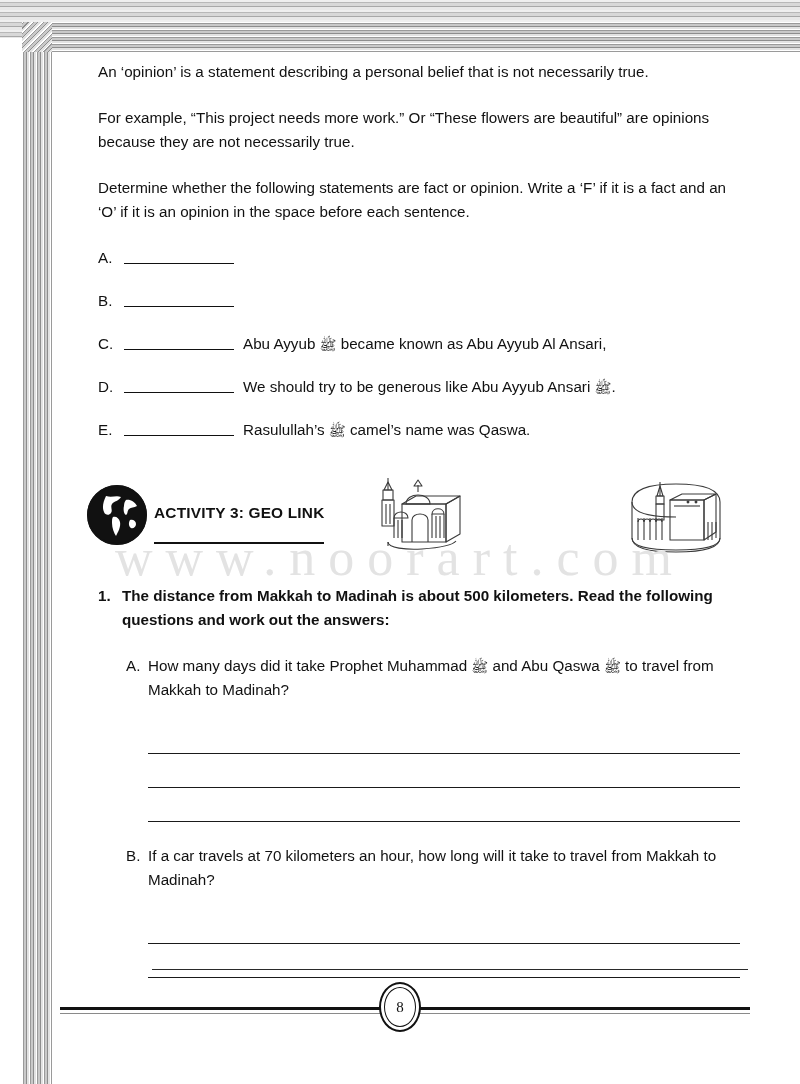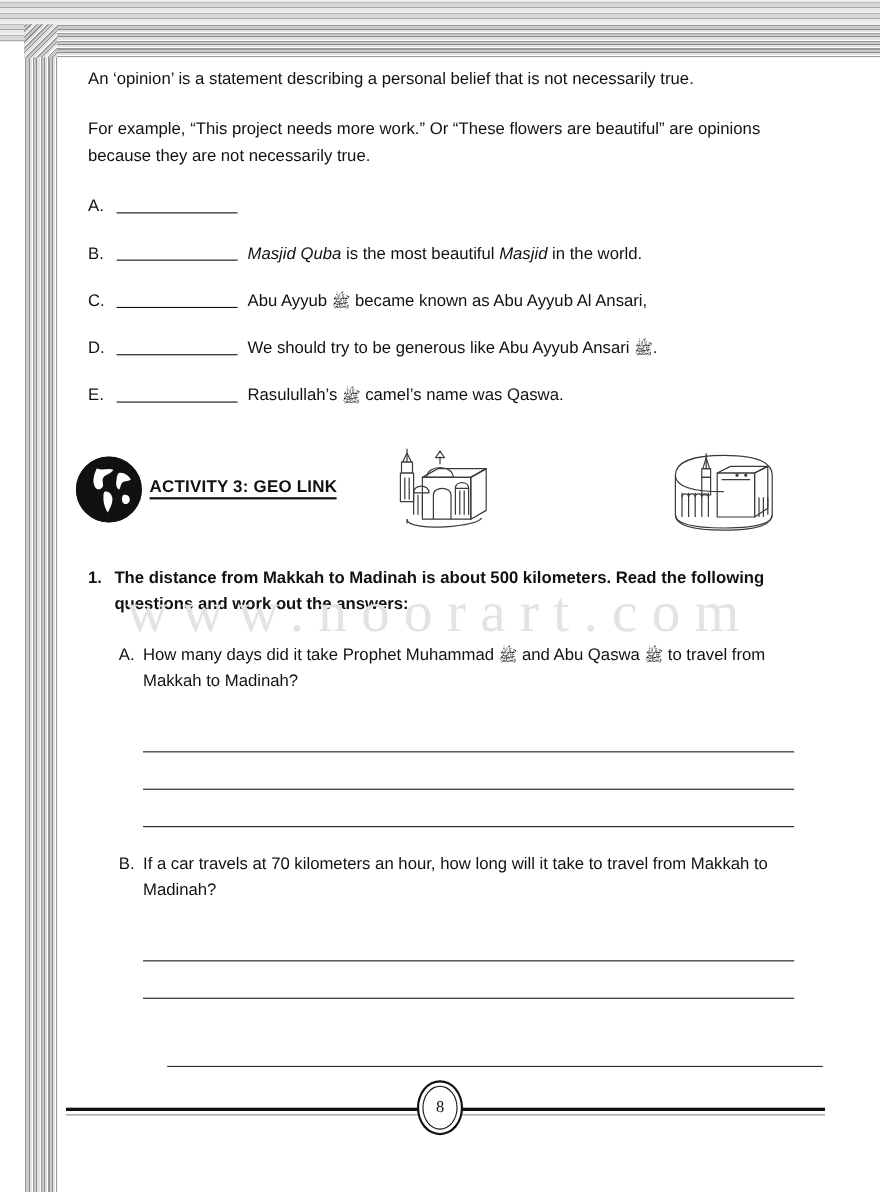--- a/index.html
+++ b/index.html
@@ -90,21 +90,21 @@
     color: #e3e3e3;
     white-space: nowrap;
     pointer-events: none;
     user-select: none;
     z-index: 5;
   }
 
   
   #content {
     position: absolute;
-    left: 80px;
+    left: 98px;
     top: 60px;
     width: 650px;
     z-index: 2;
   }
 
   .para {
     font-size: 15.2px;
     line-height: 24px;
     margin: 0 0 22px 0;
     color: #111;
@@ -155,21 +155,21 @@
   }
   #activity-title-wrap {
     position: absolute;
     left: 56px;
     top: 28px;
   }
   #activity-title {
     font-size: 15.4px;
     font-weight: bold;
     letter-spacing: 0.2px;
-    padding-bottom: 0;
+    padding-bottom: 20px;
     border-bottom: 2.6px solid #111;
     display: inline-block;
     white-space: nowrap;
   }
   #mosque-icon {
     position: absolute;
     left: 268px; top: -8px;
     width: 104px; height: 90px;
   }
   #kaaba-icon {
@@ -274,32 +274,32 @@
   <div class="frame-corner-tl"></div>
   <div class="frame-bottom"></div>
 </div>
 
 <div id="watermark">www.noorart.com</div>
 
 <div id="content">
 
   <p class="para">An ‘opinion’ is a statement describing a personal belief that is not necessarily true.</p>
   <p class="para">For example, “This project needs more work.” Or “These flowers are beautiful” are opinions because they are not necessarily true.</p>
+  <p class="para">Determine whether the following statements are fact or opinion. Write a ‘F’ if it is a fact and an ‘O’ if it is an opinion in the space before each sentence.</p>
 
   <div class="fib-list">
 
     <div class="fib-item">
       <span class="fib-letter">A.</span>
       <span class="fib-blank"></span>
     </div>
 
     <div class="fib-item">
       <span class="fib-letter">B.</span>
       <span class="fib-blank"></span>
-      <span class="fib-text"><span class="ital">Masjid Quba</span><span> is the most beautiful </span><span class="ital">Masjid</span><span> in the world.</span></span>
     </div>
 
     <div class="fib-item">
       <span class="fib-letter">C.</span>
       <span class="fib-blank"></span>
       <span class="fib-text"><span>Abu Ayyub </span><span class="hon">ﷺ</span><span> became known as Abu Ayyub Al Ansari,</span></span>
     </div>
 
     <div class="fib-item">
       <span class="fib-letter">D.</span>

